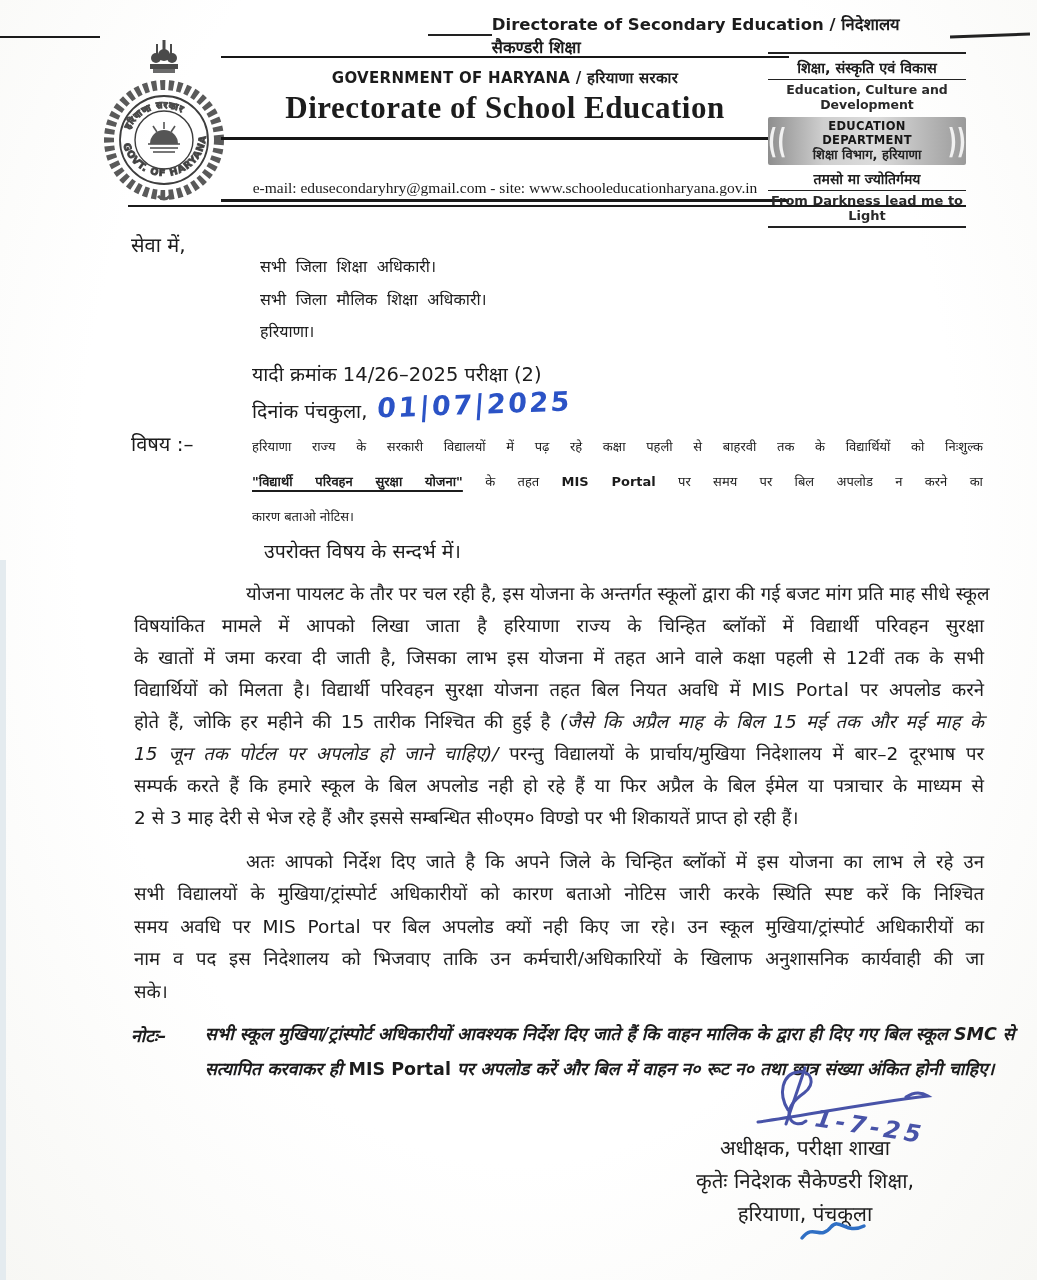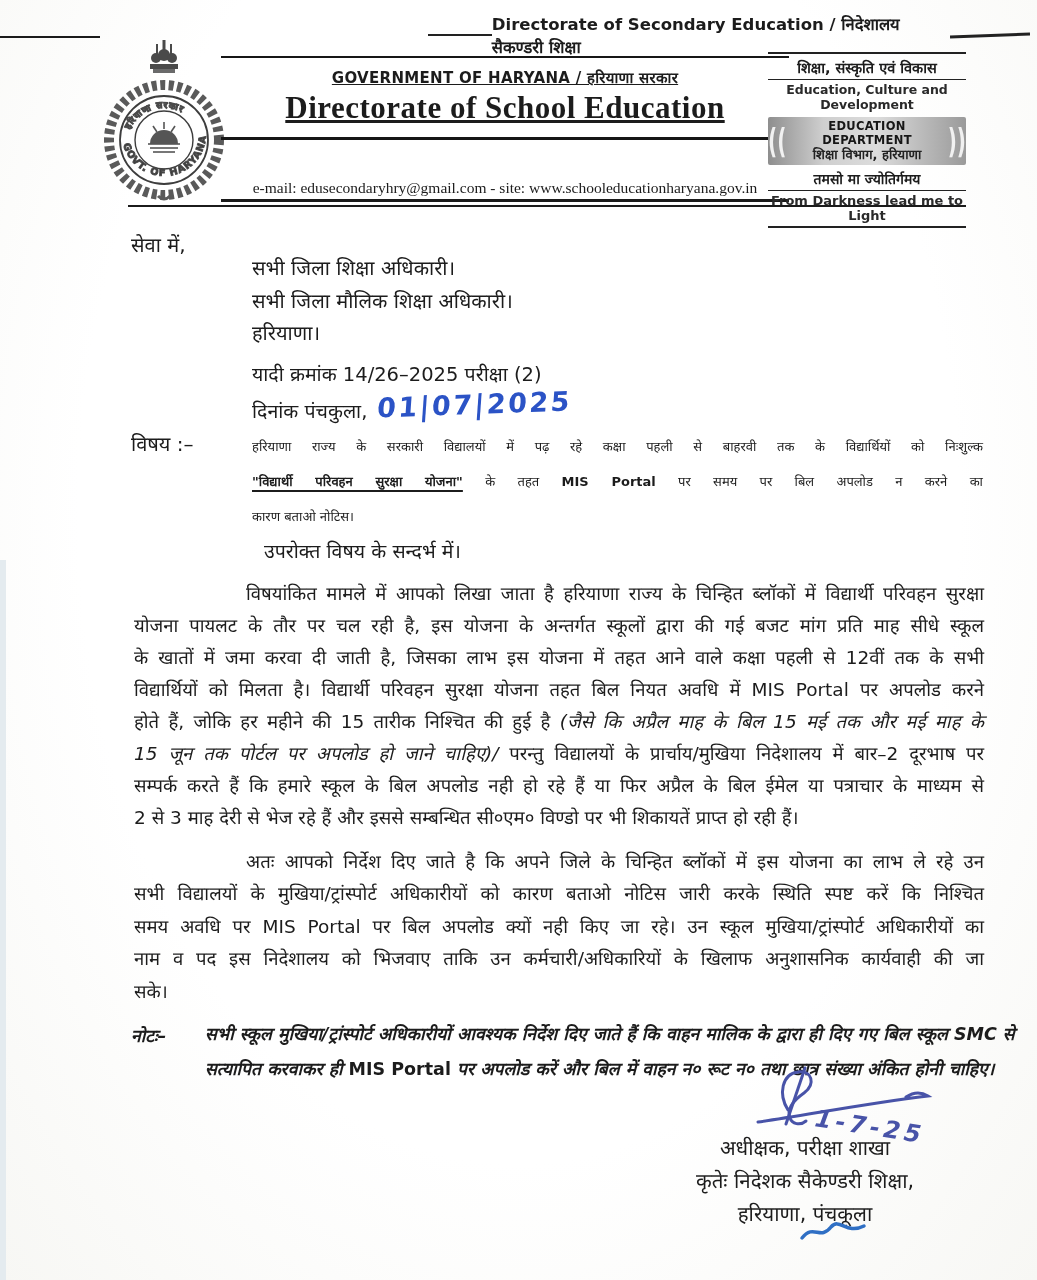--- a/index.html
+++ b/index.html
@@ -13,21 +13,21 @@
   .edge-left{position:absolute;left:0;top:560px;width:6px;height:720px;background:#e4ebef;}
 
   .abs{position:absolute;}
   .rule{position:absolute;background:#1b1b1b;}
 
   
   .top-annot{display:flex;align-items:center;font-weight:bold;font-size:16.5px;}
   .top-annot .seg{height:2.5px;background:#222;}
 
   
-  .hdr-center{border-top:2.5px solid #161616;border-bottom:3.5px solid #161616;text-align:center;padding-top:9px;padding-bottom:11px;text-decoration:underline;}
+  .hdr-center{border-top:2.5px solid #161616;border-bottom:3.5px solid #161616;text-align:center;padding-top:9px;padding-bottom:11px;}
   .hdr-govt{font-size:15px;font-weight:bold;letter-spacing:.3px;}
   .hdr-title-en{font-family:"Liberation Serif","DejaVu Serif",serif;font-size:31px;font-weight:bold;margin-top:3px;letter-spacing:.5px;}
   .hdr-title-hi{font-size:26px;font-weight:bold;margin-top:4px;}
   .hdr-email{font-family:"Liberation Serif","DejaVu Serif",serif;font-size:15.5px;text-align:center;}
 
   
   .side-box{font-weight:bold;}
   .sb-r1{border-top:2px solid #222;border-bottom:1.5px solid #222;text-align:center;font-size:14.5px;padding:3px 0 2px;}
   .sb-r2{text-align:center;font-size:12.5px;padding:2px 0 5px;color:#2a2a2a;}
   .sb-banner{height:48px;background:linear-gradient(90deg,#8e8e8e,#cfcfcf 28%,#dcdcdc 55%,#9a9a9a);
@@ -129,43 +129,43 @@
         <span class="sb-banner-en" style="display:block;font-weight:bold;">EDUCATION DEPARTMENT</span>
         <span class="sb-banner-hi" style="display:block;">शिक्षा विभाग, हरियाणा</span>
       </span>
       <span class="sb-paren">))</span>
     </div>
     <div class="sb-motto-hi">तमसो मा ज्योतिर्गमय</div>
     <div class="sb-motto-en">From Darkness lead me to Light</div>
   </div>
 
   <div class="abs" style="left:131px;top:231px;font-size:20px;">सेवा में,</div>
-  <div class="abs lines-plain" style="left:252px;top:252px;width:430px;font-size:20px;line-height:32.5px;">
+  <div class="abs lines-plain" style="left:260px;top:252px;width:430px;font-size:16px;line-height:32.5px;font-family:Liberation Mono, monospace;">
       <div class="tline"><span>सभी जिला शिक्षा अधिकारी।</span></div>
       <div class="tline"><span>सभी जिला मौलिक शिक्षा अधिकारी।</span></div>
       <div class="tline last"><span>हरियाणा।</span></div>
     </div>
 
   <div class="abs" style="left:252px;top:360px;font-size:19.5px;">यादी क्रमांक 14/26–2025 परीक्षा (2)</div>
   <div class="abs" style="left:252px;top:393px;font-size:19.5px;">
     <span>दिनांक पंचकुला,</span><span class="handwritten">01|07|2025</span>
   </div>
 
   <div class="abs" style="left:131px;top:430px;font-size:20px;">विषय :–</div>
   <div class="abs" style="left:252px;top:429px;width:731px;font-size:13px;line-height:35px;">
       <div class="tline"><span>हरियाणा राज्य के सरकारी विद्यालयों में पढ़ रहे कक्षा पहली से बाहरवी तक के विद्यार्थियों को निःशुल्क</span></div>
       <div class="tline"><span class="seg-b seg-u">"विद्यार्थी परिवहन सुरक्षा योजना"</span><span> के तहत </span><span class="seg-b">MIS Portal</span><span> पर समय पर बिल अपलोड न करने का</span></div>
       <div class="tline last"><span>कारण बताओ नोटिस।</span></div>
     </div>
 
   <div class="abs" style="left:252px;top:537px;font-size:19.5px;margin-left:12px;">उपरोक्त विषय के सन्दर्भ में।</div>
 
   <div class="abs body-text para1" style="left:134px;top:578px;width:850px;">
+      <div class="tline"><span>योजना पायलट के तौर पर चल रही है, इस योजना के अन्तर्गत स्कूलों द्वारा की गई बजट मांग प्रति माह सीधे स्कूल</span></div>
       <div class="tline"><span>विषयांकित मामले में आपको लिखा जाता है हरियाणा राज्य के चिन्हित ब्लॉकों में विद्यार्थी परिवहन सुरक्षा</span></div>
-      <div class="tline"><span>योजना पायलट के तौर पर चल रही है, इस योजना के अन्तर्गत स्कूलों द्वारा की गई बजट मांग प्रति माह सीधे स्कूल</span></div>
       <div class="tline"><span>के खातों में जमा करवा दी जाती है, जिसका लाभ इस योजना में तहत आने वाले कक्षा पहली से 12वीं तक के सभी</span></div>
       <div class="tline"><span>विद्यार्थियों को मिलता है। विद्यार्थी परिवहन सुरक्षा योजना तहत बिल नियत अवधि में MIS Portal पर अपलोड करने</span></div>
       <div class="tline"><span>होते हैं, जोकि हर महीने की 15 तारीक निश्चित की हुई है </span><span class="seg-i">(जैसे कि अप्रैल माह के बिल 15 मई तक और मई माह के</span></div>
       <div class="tline"><span class="seg-i">15 जून तक पोर्टल पर अपलोड हो जाने चाहिए)/</span><span> परन्तु विद्यालयों के प्रार्चाय/मुखिया निदेशालय में बार–2 दूरभाष पर</span></div>
       <div class="tline"><span>सम्पर्क करते हैं कि हमारे स्कूल के बिल अपलोड नही हो रहे हैं या फिर अप्रैल के बिल ईमेल या पत्राचार के माध्यम से</span></div>
       <div class="tline last"><span>2 से 3 माह देरी से भेज रहे हैं और इससे सम्बन्धित सी०एम० विण्डो पर भी शिकायतें प्राप्त हो रही हैं।</span></div>
     </div>
 
   <div class="abs body-text para2" style="left:134px;top:846px;width:850px;line-height:32.4px;">
       <div class="tline"><span>अतः आपको निर्देश दिए जाते है कि अपने जिले के चिन्हित ब्लॉकों में इस योजना का लाभ ले रहे उन</span></div>

